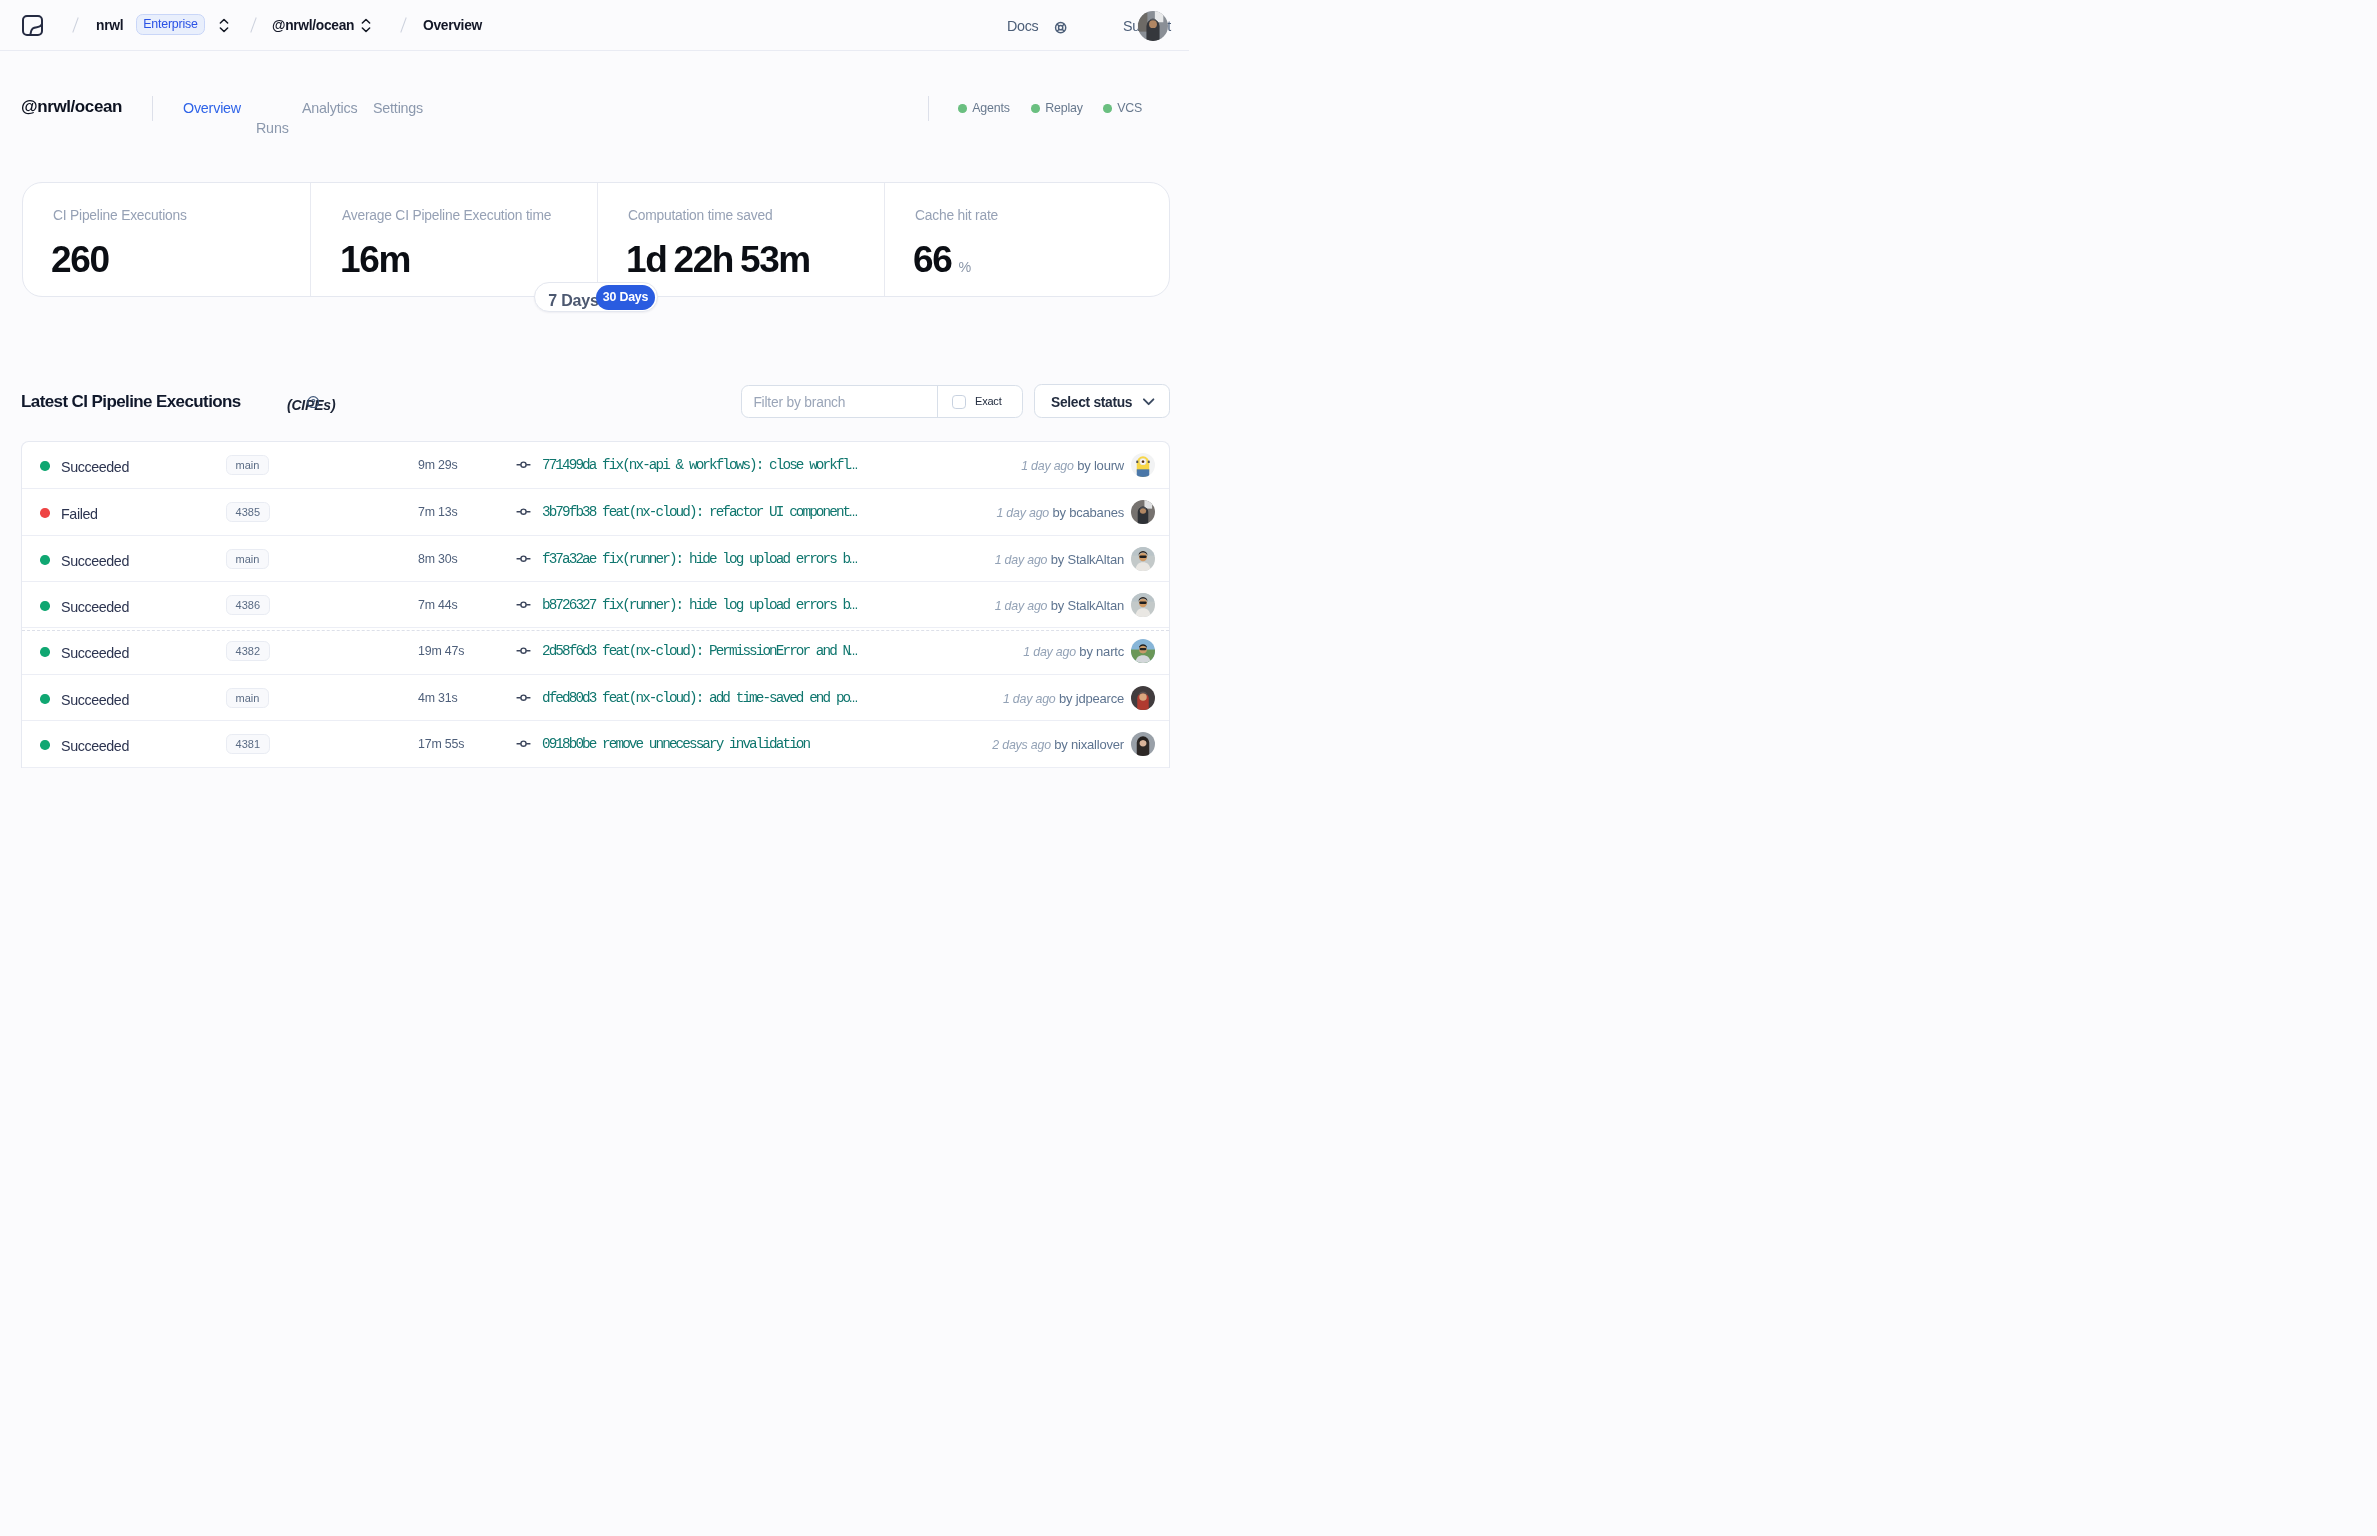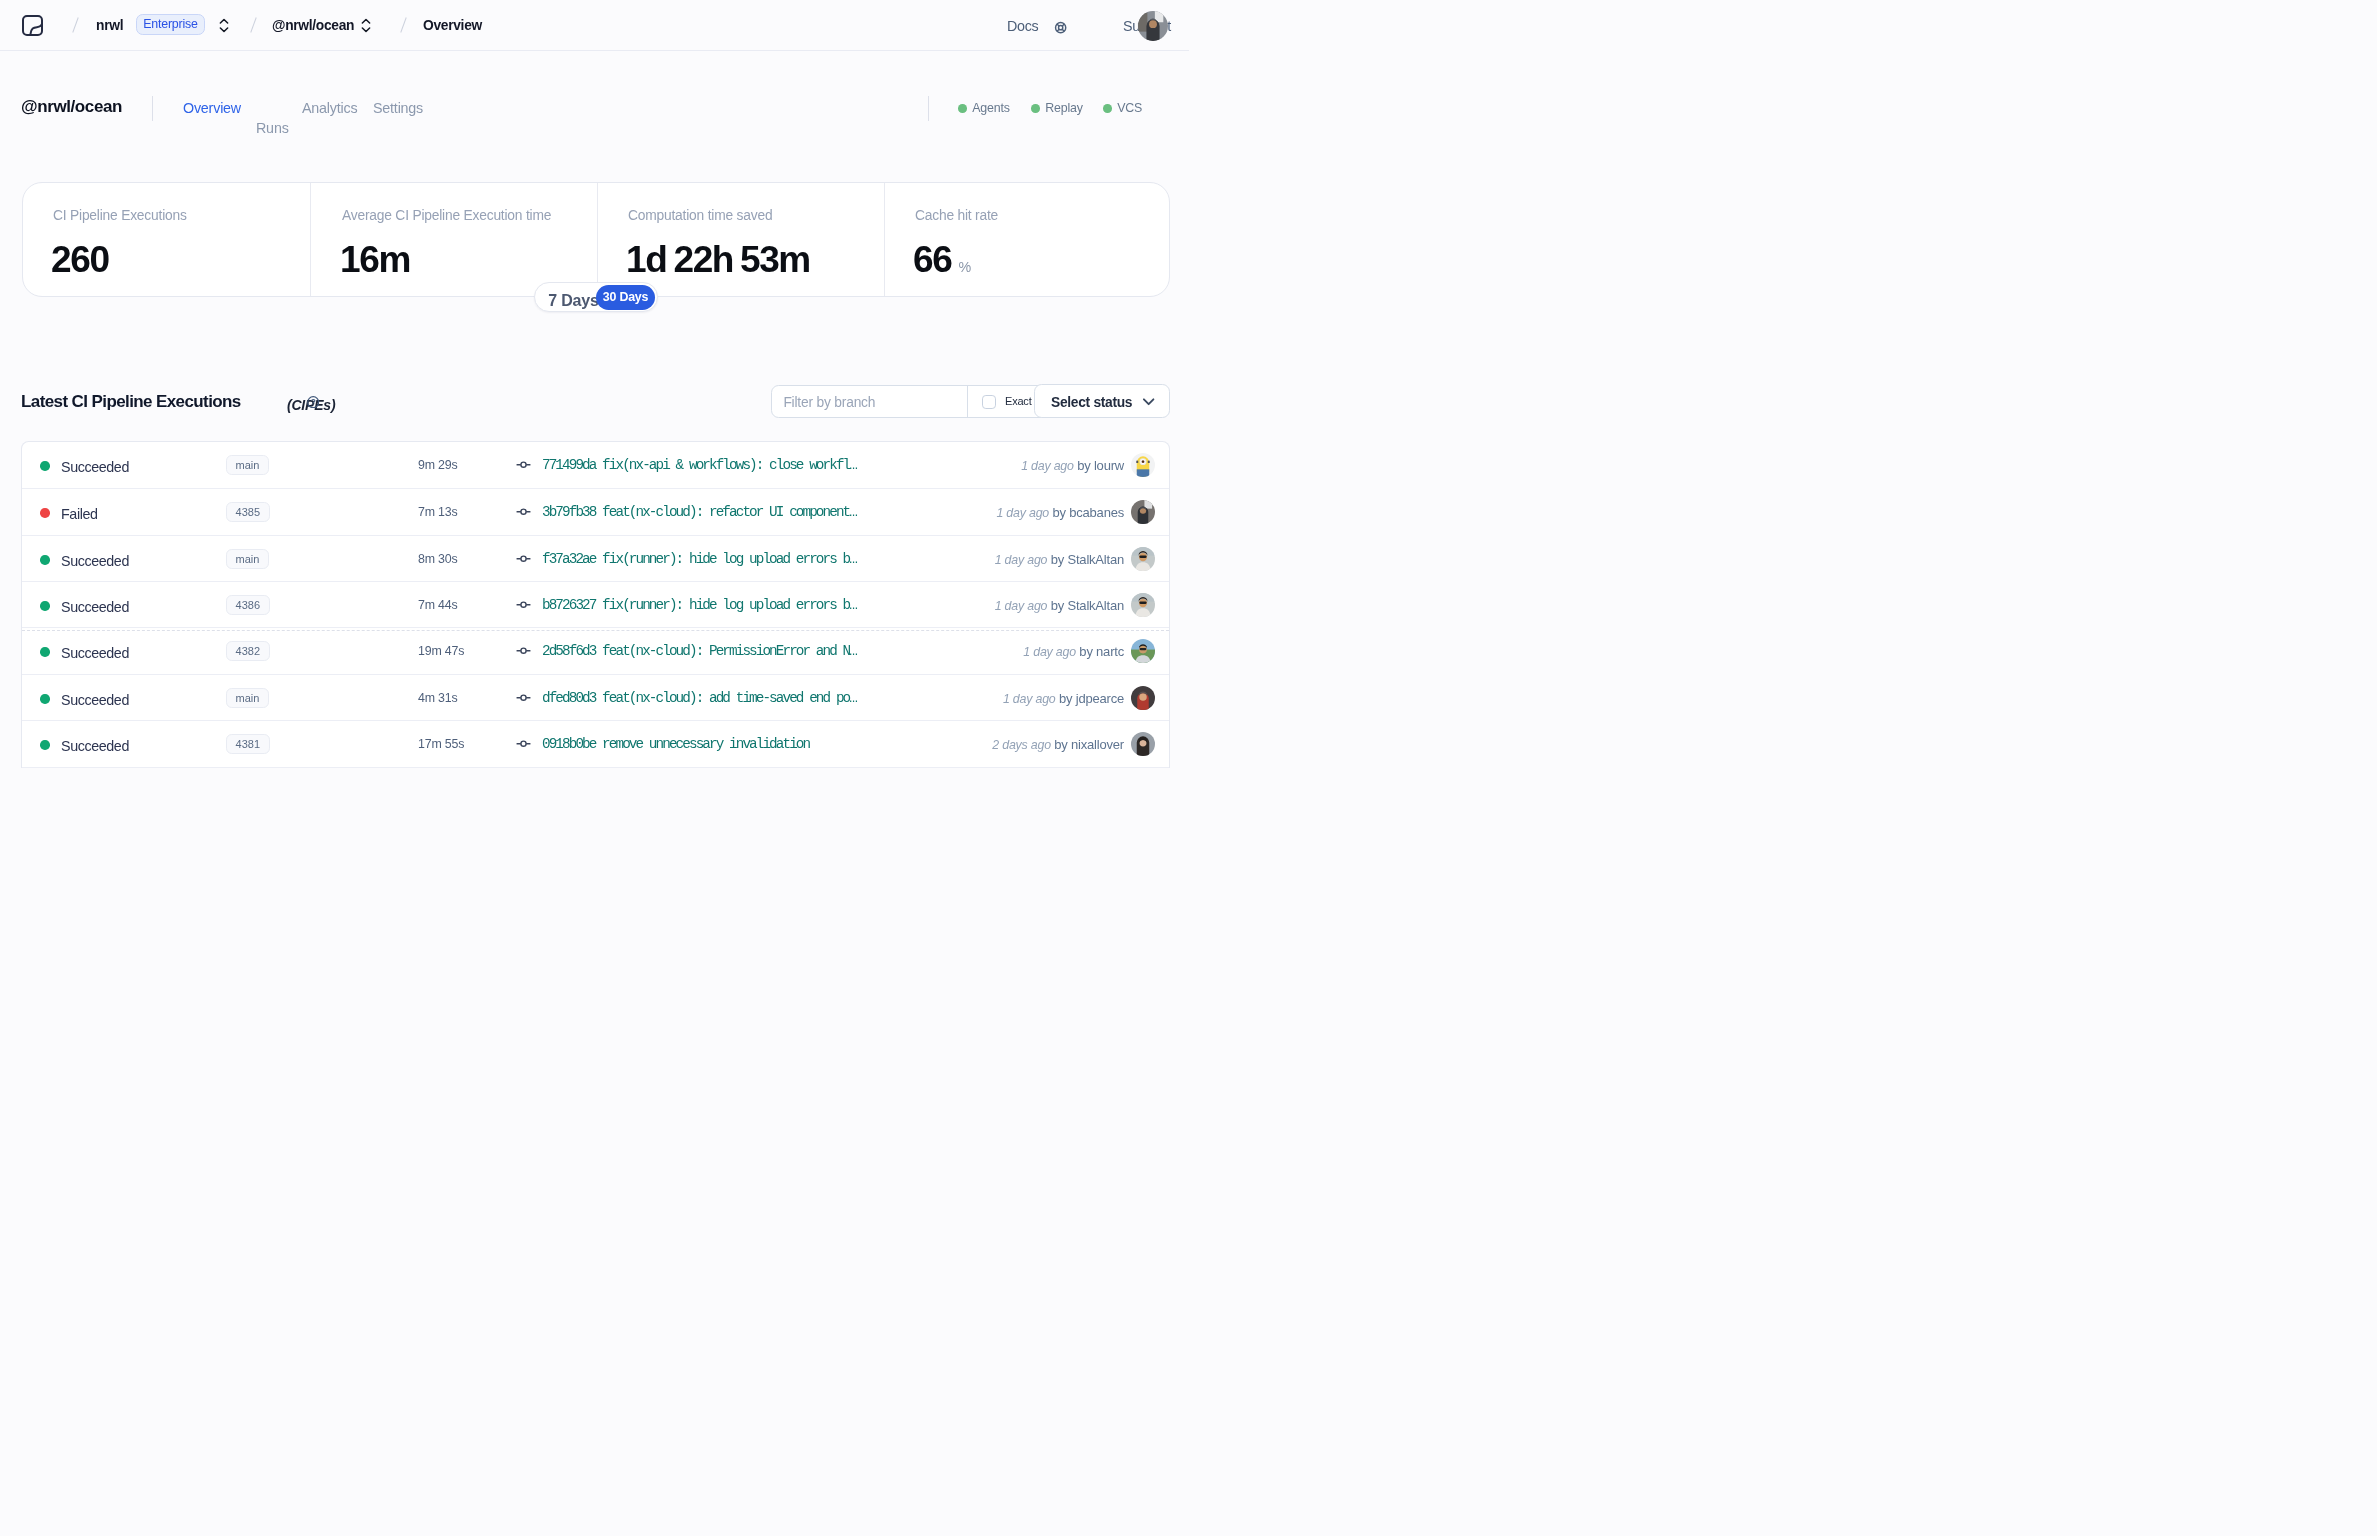--- a/index.html
+++ b/index.html
@@ -32,21 +32,21 @@
 .stat .lbl { position:absolute; left:0; top:25px; font-size:13.8px; font-weight:500; letter-spacing:-0.2px; color:#96a1b5; white-space:nowrap; }
 .stat .num { position:absolute; left:-1.9px; top:56px; font-size:37px; font-weight:700; color:#0b0e14; letter-spacing:-1.4px; word-spacing:-1.9px; white-space:nowrap; }
 .stat .pct { font-size:14.3px; font-weight:500; color:#8b97a9; letter-spacing:0; }
 .toggle { position:absolute; left:534px; top:282px; width:124px; height:30px; background:#fff; border:1px solid #e4e7ef; border-radius:15px; box-shadow:0 1px 1.9px rgba(30,40,70,0.06); }
 .toggle .d7 { position:absolute; left:13.3px; top:8.6px; font-size:16px; font-weight:700; letter-spacing:-0.2px; color:#4c5870; }
 .toggle .d30 { position:absolute; left:61px; top:1.9px; width:59px; height:25px; background:#2a5ce0; border-radius:12.6px; color:#fff; font-size:12.4px; font-weight:700; letter-spacing:-0.2px; text-align:center; line-height:25px; }
 
 .lh-title { position:absolute; left:21px; top:392px; font-size:17px; font-weight:700; letter-spacing:-0.6px; color:#10182b; }
 .lh-cipes { position:absolute; left:251px; top:397px; font-size:14px; font-style:italic; font-weight:600; letter-spacing:-0.2px; color:#1b2335;margin-left:36px; }
 .lh-q { position:absolute; left:307px; top:396px; }
-.fgroup { position:absolute; left:771px; top:385px; width:282px; height:33px; background:#fff; border:1px solid #d8dfe9; border-radius:7.6px; }
+.fgroup { position:absolute; left:741px; top:385px; width:282px; height:33px; background:#fff; border:1px solid #d8dfe9; border-radius:7.6px; }
 .fgroup .ph { position:absolute; left:11.4px; top:8.6px; font-size:13.8px; letter-spacing:-0.2px; color:#9aa5b8; }
 .fgroup .div { position:absolute; left:195px; top:0; width:1px; height:31px; background:#d8dfe9; }
 .fgroup .cb { position:absolute; left:210px; top:9px; width:14.3px; height:14.3px; border:1px solid #c8d2e0; border-radius:3.8px; background:#fff; }
 .fgroup .ex { position:absolute; left:233px; top:8.6px; font-size:11px; letter-spacing:-0.2px; color:#232d40; }
 .sel { position:absolute; left:1034px; top:384px; width:136px; height:34px; background:#fff; border:1px solid #d8dfe9; border-radius:7.6px; }
 .sel .tx { position:absolute; left:16px; top:9.5px; font-size:13.8px; font-weight:700; letter-spacing:-0.3px; color:#222c3f; }
 .sel .ch { position:absolute; left:107px; top:12.4px; }
 
 .table { position:absolute; left:21px; top:441px; width:1149px; height:327px; background:#fff; border:1px solid #e6e9f1; border-radius:7.6px 7.6px 0 0; border-bottom:none; overflow:hidden; }
 .row { position:absolute; left:0; width:1147px; height:46px; border-top:1px solid #eceef5; }

